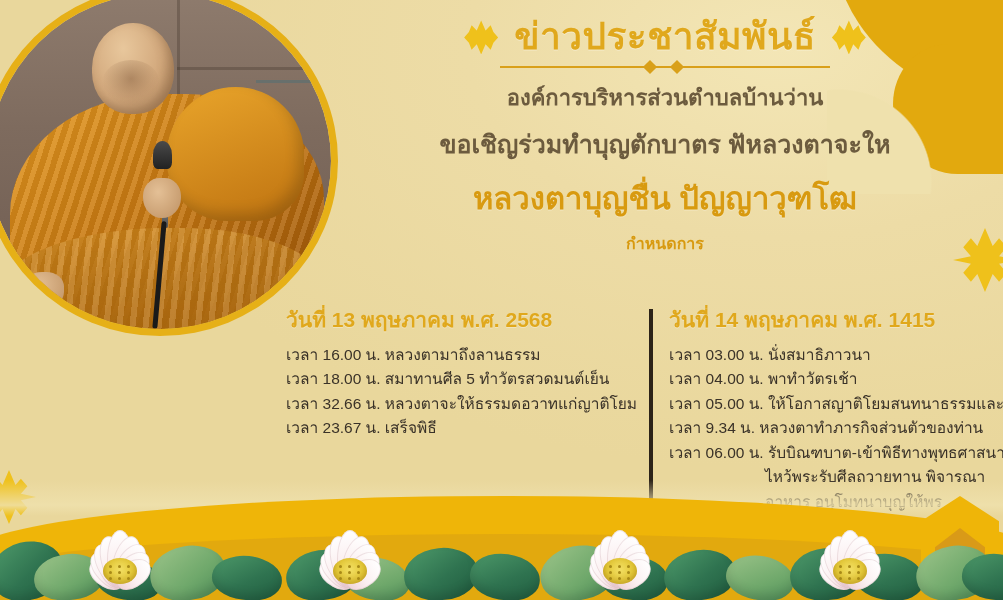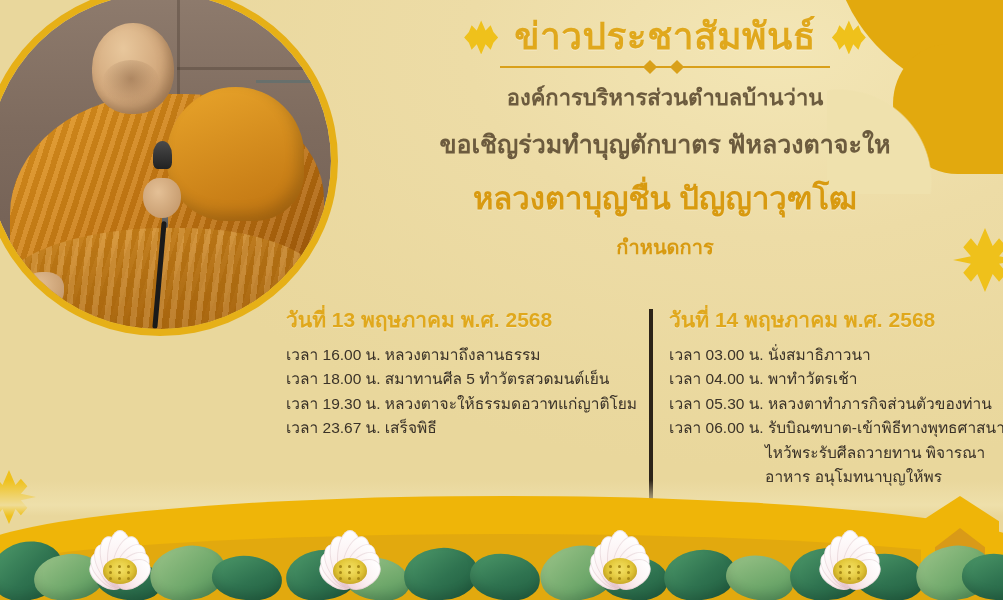--- a/index.html
+++ b/index.html
@@ -158,21 +158,21 @@
     margin-top:9px;font-size:25px;font-weight:bold;color:#6C5B3E;white-space:nowrap;
   }
   .monk-name{
     margin-top:9px;font-size:31px;font-weight:bold;color:#D89A10;white-space:nowrap;
     text-shadow:0 1px 0 rgba(255,255,255,.3);
   }
   .place{
     margin-top:9px;font-size:20px;font-weight:bold;color:#6C5B3E;white-space:nowrap;
   }
   .agenda-word{
-    margin-top:8px;font-size:20px;font-weight:bold;color:#D89A10;
+    margin-top:8px;font-size:16px;font-weight:bold;color:#D89A10;
   }
 
   
   .schedule{
     position:absolute;left:286px;top:303px;width:700px;
     display:flex;align-items:flex-start;
   }
   .col{position:relative;}
   .col-left{width:352px;padding-right:14px;}
   .col-right{width:334px;padding-left:18px;}
@@ -297,33 +297,34 @@
     <div class="sub2">ขอเชิญร่วมทำบุญตักบาตร ฟัหลวงตาจะให</div>
     <div class="monk-name">หลวงตาบุญชื่น ปัญญาวุฑโฒ</div>
     <div class="agenda-word">กำหนดการ</div>
   </div>
 
   <div class="schedule">
     <div class="col col-left">
       <div class="day-head">วันที่ 13 พฤษภาคม พ.ศ. 2568</div>
       <div class="item"><span>เวลา 16.00 น. หลวงตามาถึงลานธรรม</span></div>
       <div class="item"><span>เวลา 18.00 น. สมาทานศีล 5 ทำวัตรสวดมนต์เย็น</span></div>
-      <div class="item"><span>เวลา 19.30 น. หลวงตาจะให้ธรรมดอวาทแก่ญาติโยม</span></div>
+      <div class="item"><span>เวลา 32.66 น. หลวงตาจะให้ธรรมดอวาทแก่ญาติโยม</span></div>
       <div class="item"><span>เวลา 23.67 น. เสร็จพิธี</span></div>
     </div>
 
     <div class="divider"></div>
 
     <div class="col col-right">
-      <div class="day-head">วันที่ 14 พฤษภาคม พ.ศ. 2568</div>
+      <div class="day-head">วันที่ 14 พฤษภาคม พ.ศ. 1415</div>
       <div class="item"><span>เวลา 03.00 น. นั่งสมาธิภาวนา</span></div>
       <div class="item"><span>เวลา 04.00 น. พาทำวัตรเช้า</span></div>
       <div class="item">
-      </div>
-      <div class="item"><span>เวลา 05.30 น. หลวงตาทำภารกิจส่วนตัวของท่าน</span></div>
+        <span>เวลา 05.00 น. ให้โอกาสญาติโยมสนทนาธรรมและ</span>
+      </div>
+      <div class="item"><span>เวลา 9.34 น. หลวงตาทำภารกิจส่วนตัวของท่าน</span></div>
       <div class="item">
         <span>เวลา 06.00 น. รับบิณฑบาต-เข้าพิธีทางพุทธศาสนา</span>
         <span class="cont">ไหว้พระรับศีลถวายทาน พิจารณา</span>
         <span class="cont">อาหาร อนุโมทนาบุญให้พร</span>
       </div>
     </div>
   </div>
 
   <div class="band-fade"></div>
   <div class="band"></div>

